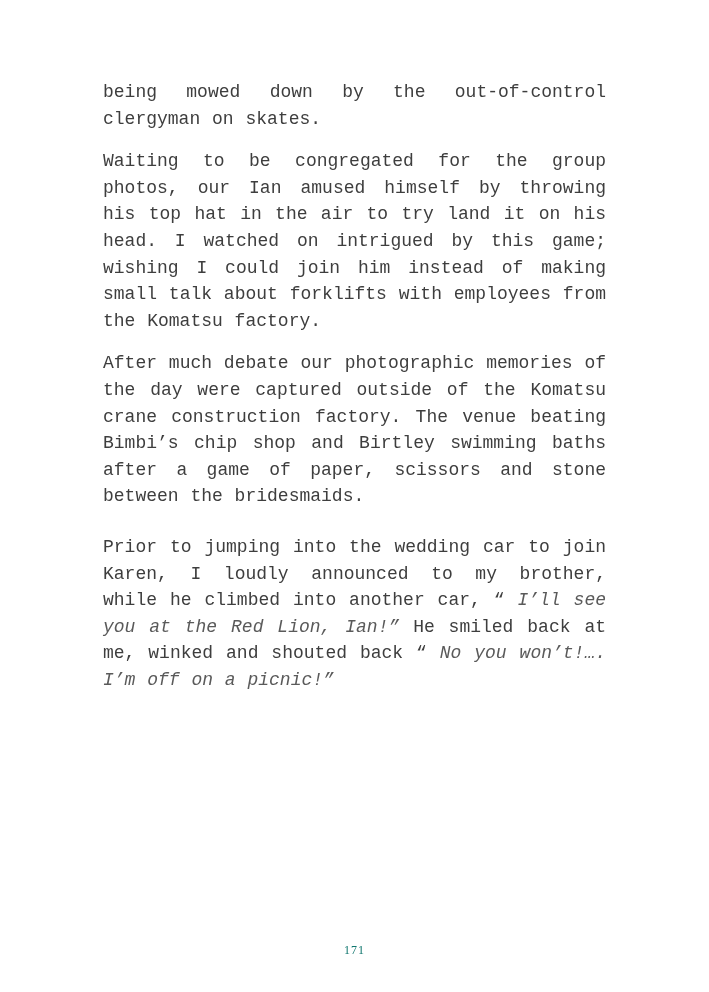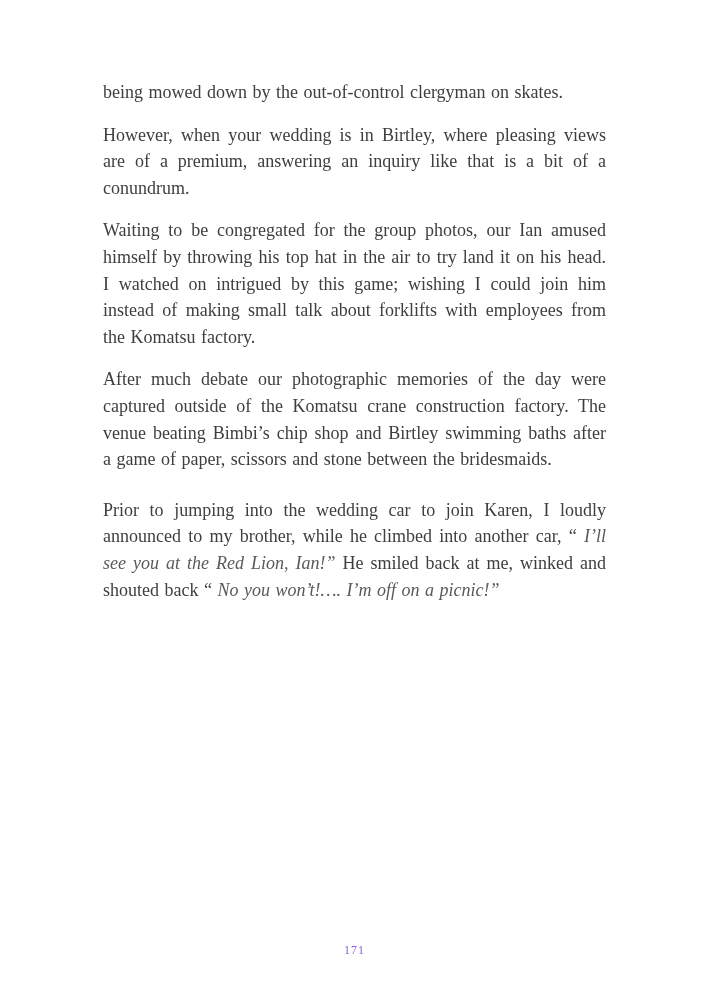--- a/index.html
+++ b/index.html
@@ -21,45 +21,45 @@
     left: 103px;
     width: 503px;
     color: #3e3e3e;
     font-size: 18px;
     line-height: 26.6px;
     text-align: justify;
     word-spacing: 1px;
   }
   .text-block p {
     margin: 0 0 16px 0;
+    font-family: Liberation Mono, monospace;
   }
   .text-block p:last-child {
     margin-bottom: 0;
     margin-top: 24px;
   }
   .italic {
     font-style: italic;
     color: #5a5a5a;
   }
   .page-number {
     position: absolute;
     top: 943px;
     left: 0;
     width: 709px;
     text-align: center;
     font-size: 12px;
     letter-spacing: 1px;
-    color: #8b5cf6;
+    color: #0f766e;
   }
 </style>
 </head>
 <body>
 
 <div class="page">
   <div class="text-block">
       <p><span>being mowed down by the out-of-control clergyman on skates.</span></p>
-      <p><span>However, when your wedding is in Birtley, where pleasing views are of a premium, answering an inquiry like that is a bit of a conundrum.</span></p>
       <p><span>Waiting to be congregated for the group photos, our Ian amused himself by throwing his top hat in the air to try land it on his head. I watched on intrigued by this game; wishing I could join him instead of making small talk about forklifts with employees from the Komatsu factory.</span></p>
       <p><span>After much debate our photographic memories of the day were captured outside of the Komatsu crane construction factory. The venue beating Bimbi’s chip shop and Birtley swimming baths after a game of paper, scissors and stone between the bridesmaids.</span></p>
       <p><span>Prior to jumping into the wedding car to join Karen, I loudly announced to my brother, while he climbed into another car, “ </span><span class="italic">I’ll see you at the Red Lion, Ian!”</span><span> He smiled back at me, winked and shouted back “ </span><span class="italic">No you won’t!…. I’m off on a picnic!”</span></p>
     </div>
   <div class="page-number">171</div>
 </div>
 
 </body></html>

